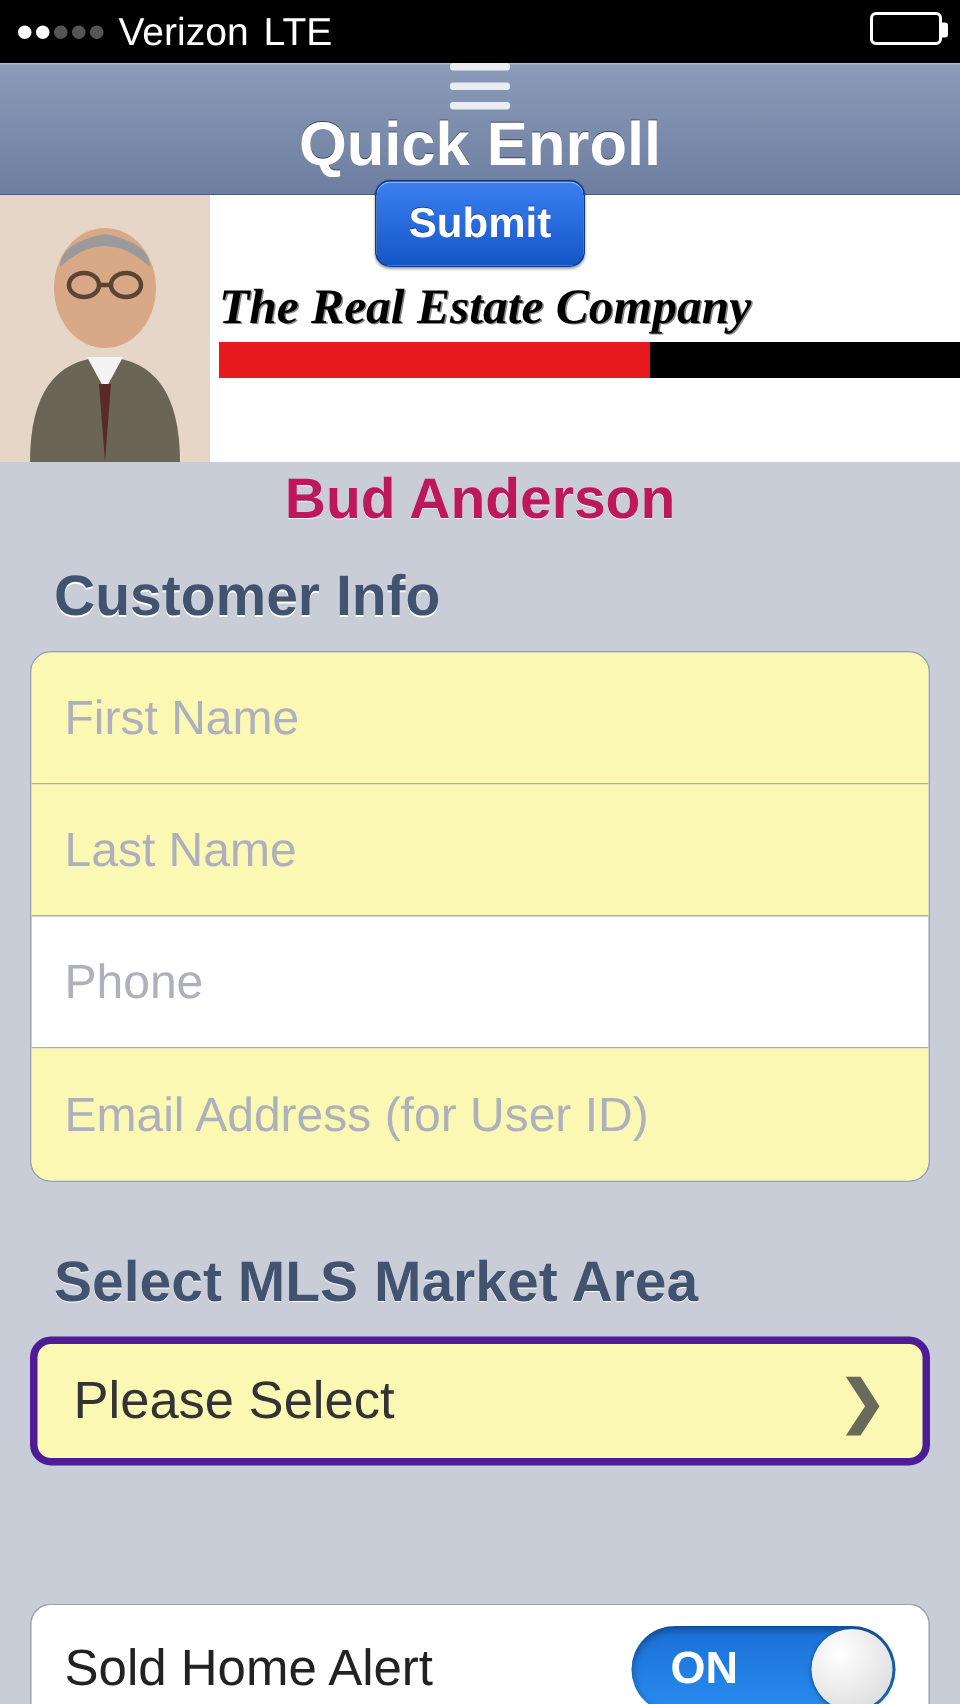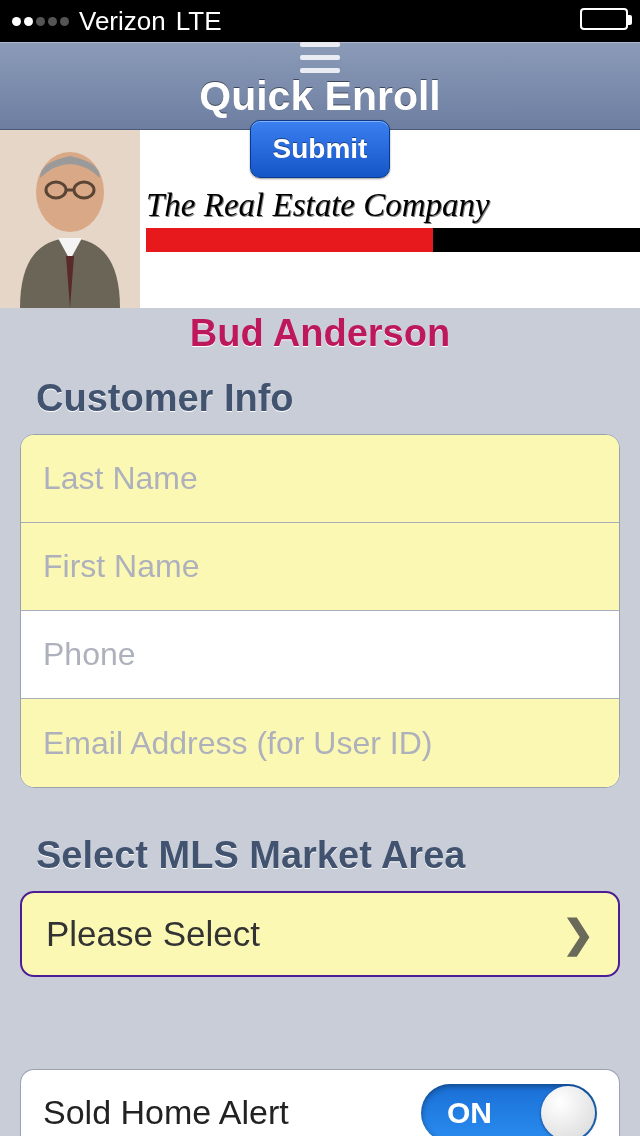--- a/index.html
+++ b/index.html
@@ -55,41 +55,41 @@
       border: 1px solid #0a3a90;
       box-shadow: inset 0 1px 0 rgba(255,255,255,0.4), 0 1px 2px rgba(0,0,0,0.4);
       text-shadow: 0 -1px 0 rgba(0,0,0,0.4);
     }
 
     
     .banner { background:#fff; height:178px; display:flex; }
     .avatar { width:140px; height:178px; background: linear-gradient(135deg,#d8c4b0,#c0a890); display:flex; align-items:center; justify-content:center; overflow:hidden;}
     .avatar svg { width: 140px; height: 178px; }
     .company { flex:1; display:flex; flex-direction:column; justify-content:center; padding-left:6px; }
-    .company-text { font-size:33px; font-weight:normal; font-style:italic; font-family:"Times New Roman", serif; color:#000; margin-bottom:4px; white-space:nowrap; text-shadow: 1px 1px 0 #888;}
+    .company-text { font-size:33px; font-weight:bold; font-style:italic; font-family:"Times New Roman", serif; color:#000; margin-bottom:4px; white-space:nowrap; text-shadow: 1px 1px 0 #888;}
     .company-bar { height:24px; display:flex; }
     .company-bar .red { flex:0 0 58%; background:#e8191c;}
     .company-bar .black { flex:1; background:#000;}
 
     .content { padding: 0 20px 0 20px; background:#c8cdd8;}
     .agent-name { text-align:center; font-size:38px; font-weight:bold; color:#be185d; margin: 4px 0 22px 0; text-shadow: 0 1px 0 #fff;}
 
     .section-label { font-size:38px; font-weight:bold; color:#42536f; margin: 0 0 14px 16px; text-shadow: 0 1px 0 #fff;}
 
     .input-group { border-radius:14px; overflow:hidden; border:1px solid #9aa2b0; background:#fff; }
     .input-row { height:88px; display:flex; align-items:center; padding:0 22px; font-size:32px; border-bottom:1px solid #a8afbb; }
     .input-row:last-child { border-bottom:none; }
     .input-row.highlight { background:#fbf8b3; }
     .input-row input { border:none; background:transparent; font-size:32px; width:100%; outline:none; color:#333;}
     .input-row input::placeholder { color:#aeb1bc; }
 
     .section-gap { height: 46px; }
 
     .select-row {
-      background:#fbf8b3; border-radius:14px; border:2px solid #4c1d95;
+      background:#fbf8b3; border-radius:14px; border:5px solid #4c1d95;
       height:86px; display:flex; align-items:center; justify-content:space-between;
       padding:0 24px; font-size:35px; color:#333;
     }
     .chevron { font-size:38px; color:#6a6a5a; font-weight:bold; }
 
     .toggle-card {
       margin-top: 92px;
       background:#fff; border-radius:14px 14px 0 0; border:1px solid #9aa2b0; border-bottom:none;
       height:86px; display:flex; align-items:center; justify-content:space-between;
       padding:0 22px; font-size:34px; color:#222;
@@ -164,24 +164,24 @@
   </div>
 </div>
 
 <div class="content">
   <div class="agent-name">Bud Anderson</div>
 
   <div class="section-label">Customer Info</div>
 
   <div class="input-group">
     <div class="input-row highlight">
+      <input type="text" placeholder="First Name" style="">
+    </div>
+    <div class="input-row highlight">
       <input type="text" placeholder="Last Name" style="">
-    </div>
-    <div class="input-row highlight">
-      <input type="text" placeholder="First Name" style="">
     </div>
     <div class="input-row">
       <input type="text" placeholder="Phone" style="">
     </div>
     <div class="input-row highlight">
       <input type="text" placeholder="Email Address (for User ID)" style="">
     </div>
   </div>
 
   <div class="section-gap"></div>

